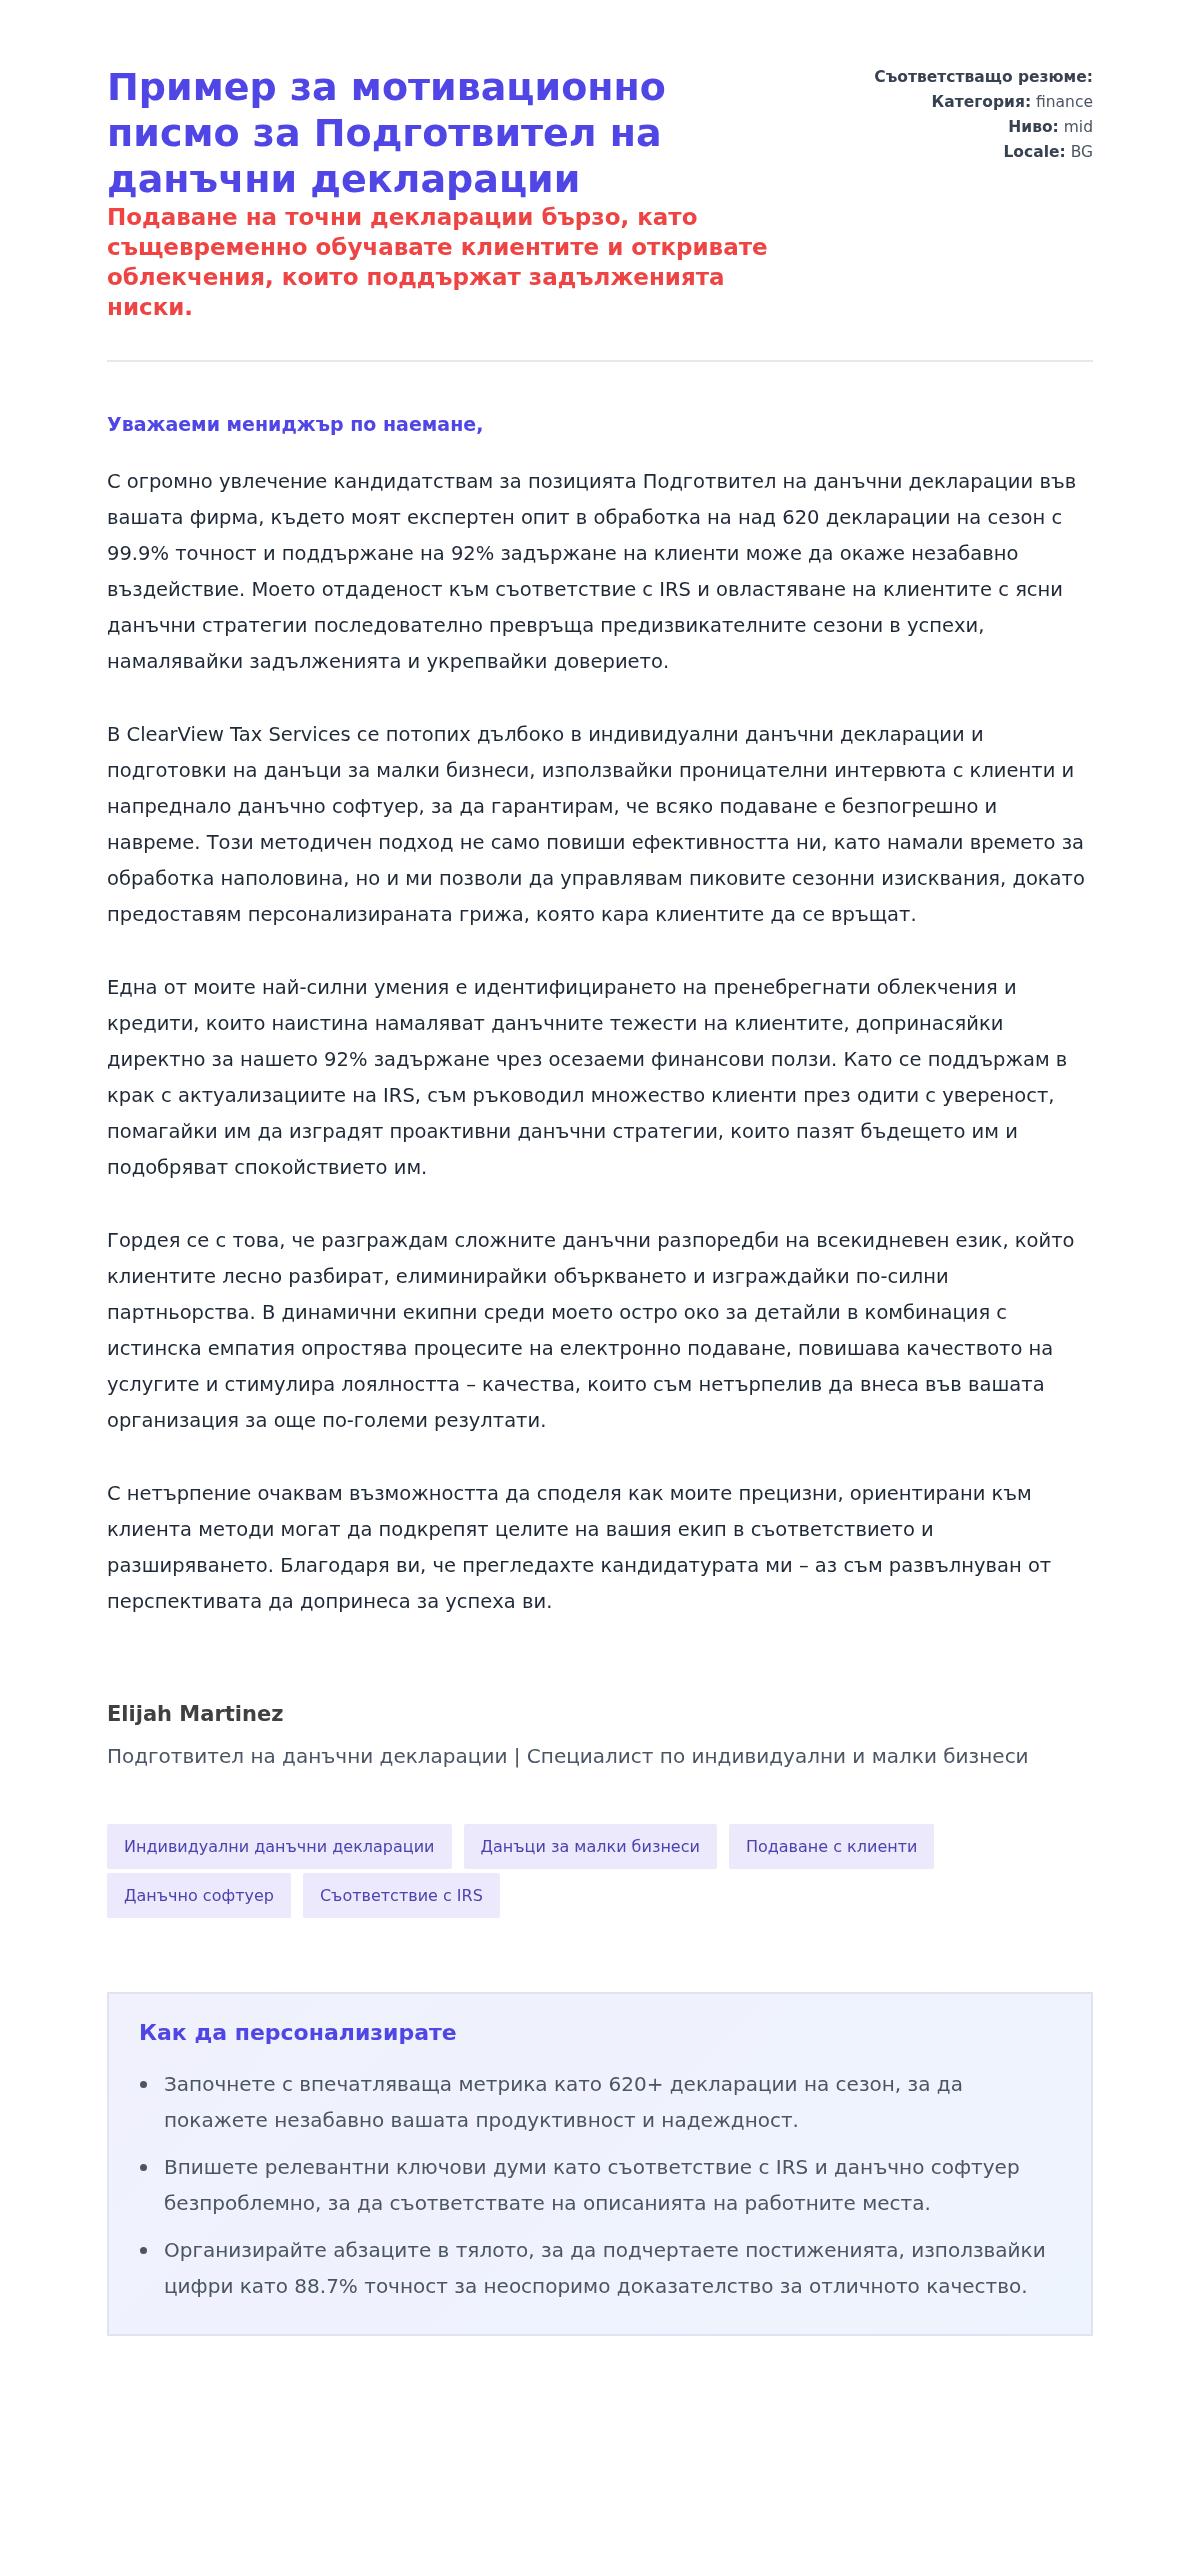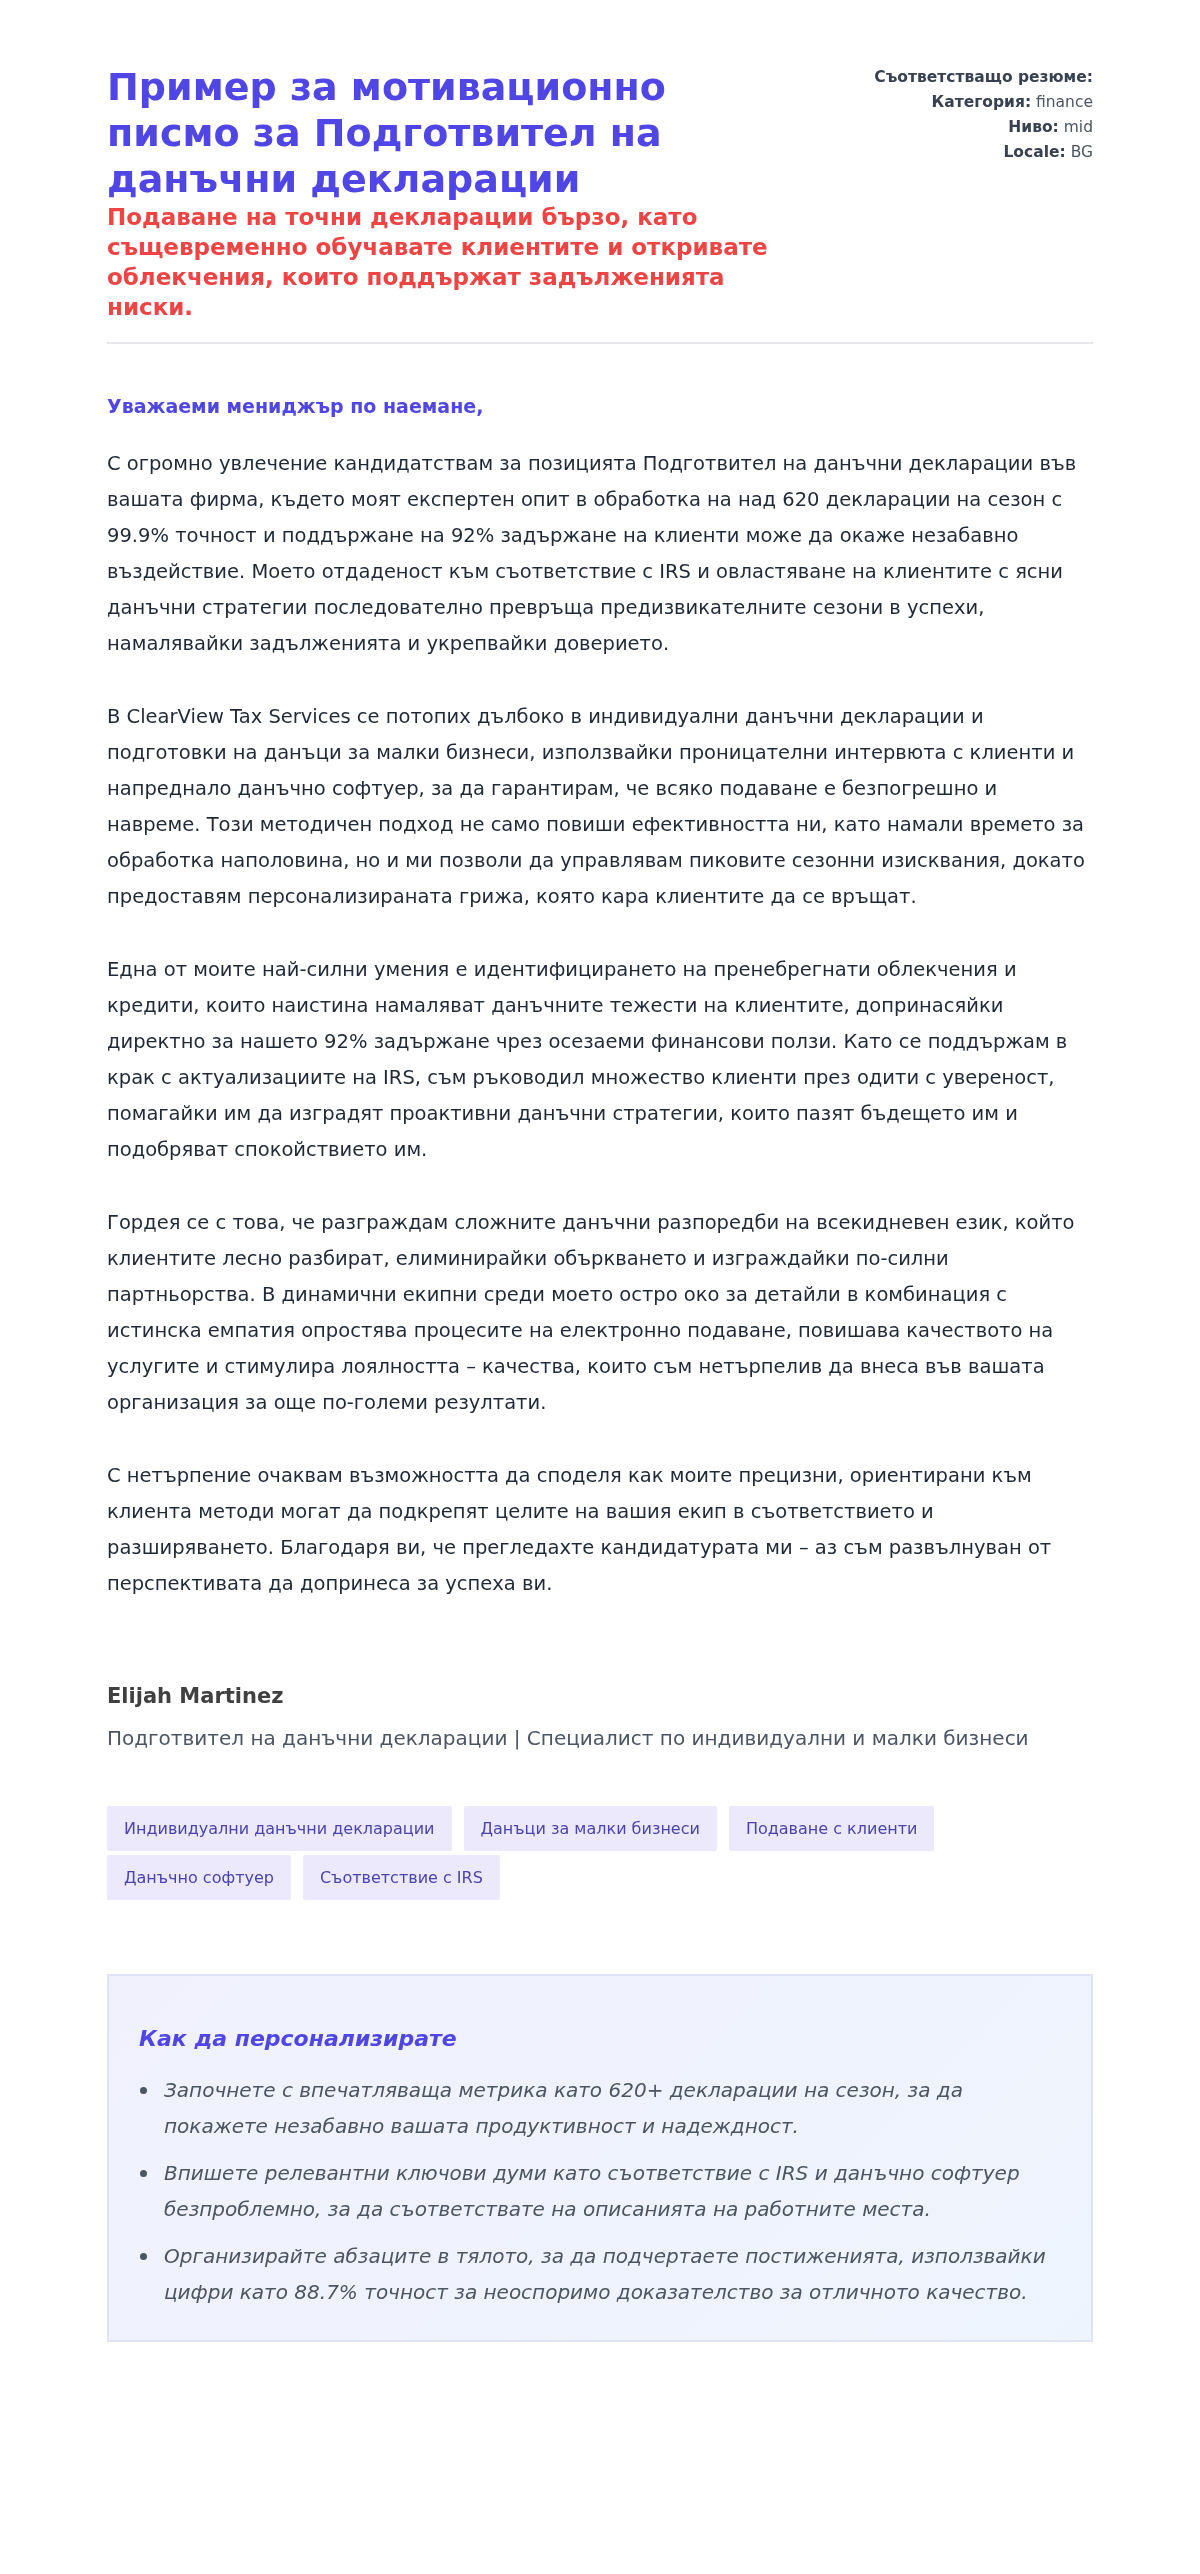--- a/index.html
+++ b/index.html
@@ -11,21 +11,21 @@
       color: #111827;
     }
     .page {
       width: 1200px;
       padding: 64px 107px 60px 107px;
     }
     .header {
       display: flex;
       justify-content: space-between;
       align-items: flex-start;
-      padding-bottom: 20px;
+      padding-bottom: 38px;
       border-bottom: 2px solid #e5e7eb;
     }
     .header-left { width: 680px; }
     .title {
       font-size: 38px;
       line-height: 46px;
       font-weight: bold;
       color: #4f46e5;
     }
     .subtitle {
@@ -88,22 +88,21 @@
       font-size: 16px;
       padding: 0 17px;
       height: 45px;
       line-height: 45px;
       border-radius: 2px;
     }
     .tips {
       margin-top: 74px;
       border: 2px solid #dfe3f3;
       background: linear-gradient(135deg, #f0f1fc 0%, #eef4fd 100%);
-      padding: 48px 30px 30px 30px;
-      font-style: italic;
+      padding: 24px 30px 30px 30px;
     }
     .tips-title {
       font-size: 22px;
       font-weight: bold;
       color: #4f46e5;
       line-height: 30px;
       margin-bottom: 18px;
     }
     .tips ul { list-style: none; }
     .tips li {

